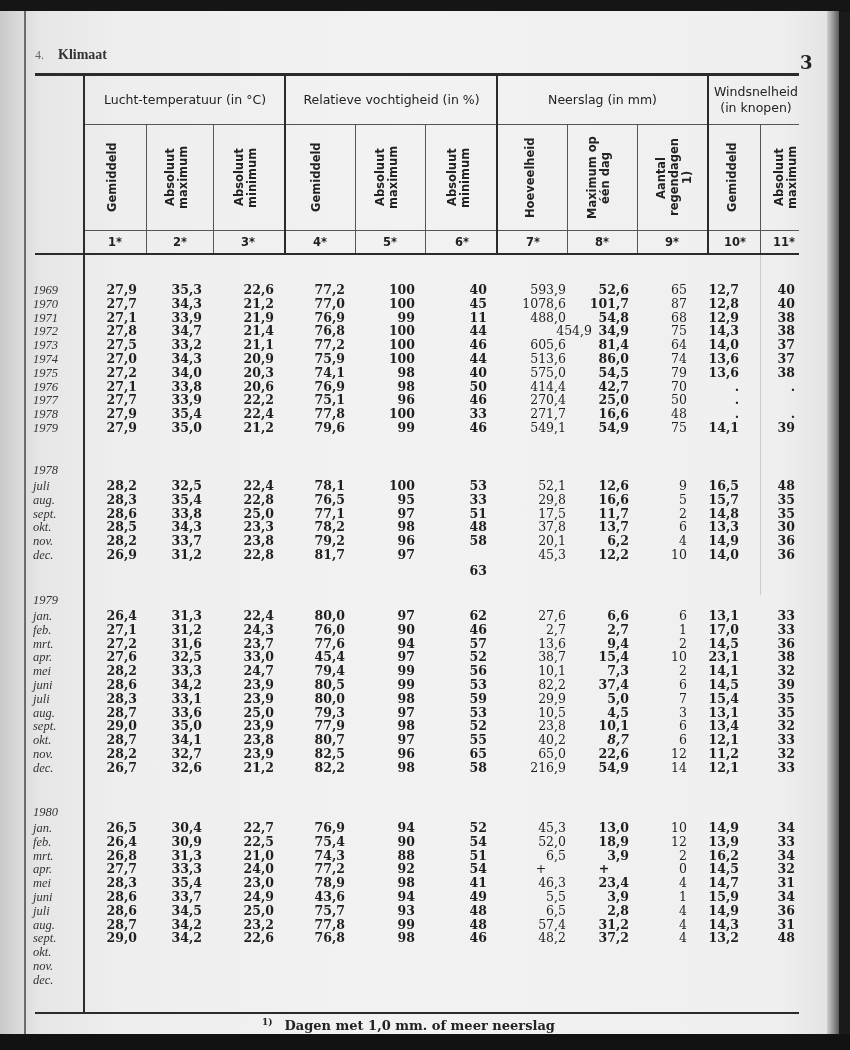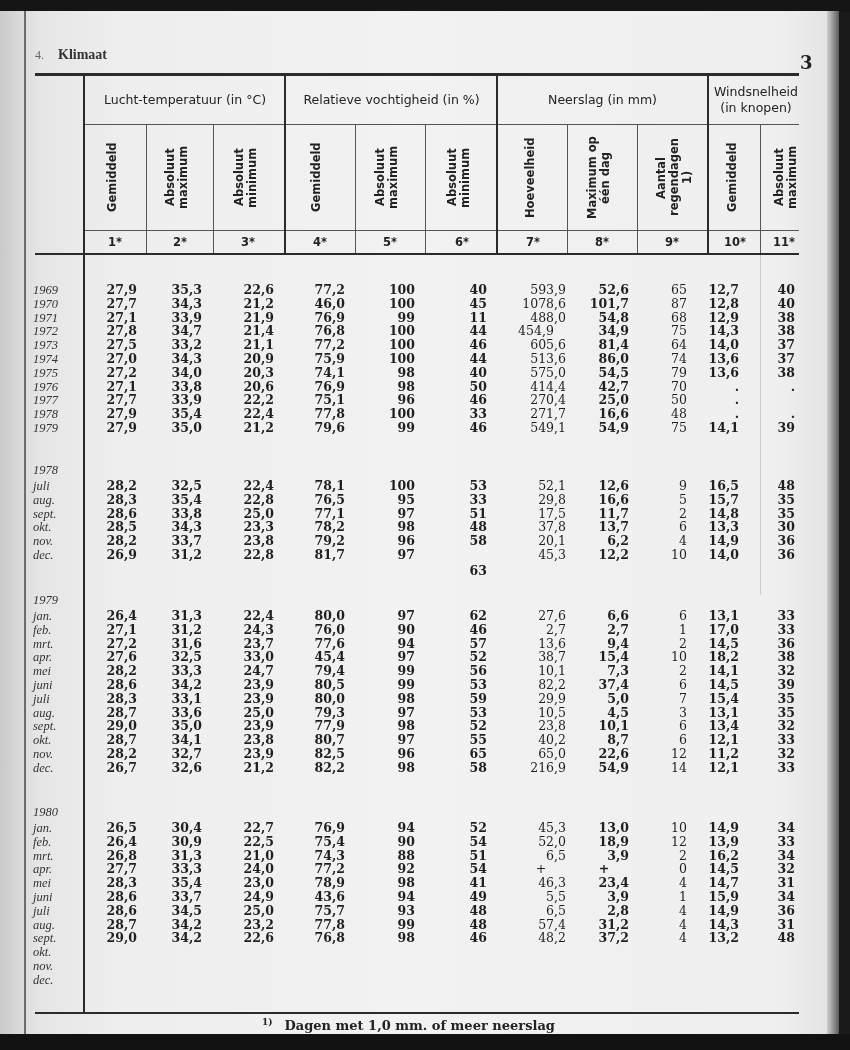--- a/index.html
+++ b/index.html
@@ -139,21 +139,21 @@
       <div class="cell b" style="left: 569px; width: 60px; top: 0px;">52,6</div>
       <div class="cell" style="left: 627px; width: 60px; top: 0px;">65</div>
       <div class="cell b" style="left: 679px; width: 60px; top: 0px;">12,7</div>
       <div class="cell b" style="left: 735px; width: 60px; top: 0px;">40</div>
     </div>
     <div class="row" style="top: 296.8px;">
       <div class="lbl" style="top: 0px;">1970</div>
       <div class="cell b" style="left: 77px; width: 60px; top: 0px;">27,7</div>
       <div class="cell b" style="left: 142px; width: 60px; top: 0px;">34,3</div>
       <div class="cell b" style="left: 214px; width: 60px; top: 0px;">21,2</div>
-      <div class="cell b" style="left: 285px; width: 60px; top: 0px;">46,0</div>
+      <div class="cell b" style="left: 285px; width: 60px; top: 0px;">77,0</div>
       <div class="cell b" style="left: 355px; width: 60px; top: 0px;">100</div>
       <div class="cell b" style="left: 427px; width: 60px; top: 0px;">45</div>
       <div class="cell" style="left: 506px; width: 60px; top: 0px;">1078,6</div>
       <div class="cell b" style="left: 569px; width: 60px; top: 0px;">101,7</div>
       <div class="cell" style="left: 627px; width: 60px; top: 0px;">87</div>
       <div class="cell b" style="left: 679px; width: 60px; top: 0px;">12,8</div>
       <div class="cell b" style="left: 735px; width: 60px; top: 0px;">40</div>
     </div>
     <div class="row" style="top: 310.6px;">
       <div class="lbl" style="top: 0px;">1971</div>
@@ -170,21 +170,21 @@
       <div class="cell b" style="left: 735px; width: 60px; top: 0px;">38</div>
     </div>
     <div class="row" style="top: 324.4px;">
       <div class="lbl" style="top: 0px;">1972</div>
       <div class="cell b" style="left: 77px; width: 60px; top: 0px;">27,8</div>
       <div class="cell b" style="left: 142px; width: 60px; top: 0px;">34,7</div>
       <div class="cell b" style="left: 214px; width: 60px; top: 0px;">21,4</div>
       <div class="cell b" style="left: 285px; width: 60px; top: 0px;">76,8</div>
       <div class="cell b" style="left: 355px; width: 60px; top: 0px;">100</div>
       <div class="cell b" style="left: 427px; width: 60px; top: 0px;">44</div>
-      <div class="cell" style="left: 506px; width: 60px; top: 0px; text-align: center;">454,9</div>
+      <div class="cell" style="left: 532px; width: 60px; top: 0px;">454,9</div>
       <div class="cell b" style="left: 569px; width: 60px; top: 0px;">34,9</div>
       <div class="cell" style="left: 627px; width: 60px; top: 0px;">75</div>
       <div class="cell b" style="left: 679px; width: 60px; top: 0px;">14,3</div>
       <div class="cell b" style="left: 735px; width: 60px; top: 0px;">38</div>
     </div>
     <div class="row" style="top: 338.2px;">
       <div class="lbl" style="top: 0px;">1973</div>
       <div class="cell b" style="left: 77px; width: 60px; top: 0px;">27,5</div>
       <div class="cell b" style="left: 142px; width: 60px; top: 0px;">33,2</div>
       <div class="cell b" style="left: 214px; width: 60px; top: 0px;">21,1</div>
@@ -413,21 +413,21 @@
       <div class="lbl" style="top: 0px;">apr.</div>
       <div class="cell b" style="left: 77px; width: 60px; top: 0px;">27,6</div>
       <div class="cell b" style="left: 142px; width: 60px; top: 0px;">32,5</div>
       <div class="cell b" style="left: 214px; width: 60px; top: 0px;">33,0</div>
       <div class="cell b" style="left: 285px; width: 60px; top: 0px;">45,4</div>
       <div class="cell b" style="left: 355px; width: 60px; top: 0px;">97</div>
       <div class="cell b" style="left: 427px; width: 60px; top: 0px;">52</div>
       <div class="cell" style="left: 506px; width: 60px; top: 0px;">38,7</div>
       <div class="cell b" style="left: 569px; width: 60px; top: 0px;">15,4</div>
       <div class="cell" style="left: 627px; width: 60px; top: 0px;">10</div>
-      <div class="cell b" style="left: 679px; width: 60px; top: 0px;">18,2</div>
+      <div class="cell b" style="left: 679px; width: 60px; top: 0px;">23,1</div>
       <div class="cell b" style="left: 735px; width: 60px; top: 0px;">38</div>
     </div>
     <div class="row" style="top: 664.2px;">
       <div class="lbl" style="top: 0px;">mei</div>
       <div class="cell b" style="left: 77px; width: 60px; top: 0px;">28,2</div>
       <div class="cell b" style="left: 142px; width: 60px; top: 0px;">33,3</div>
       <div class="cell b" style="left: 214px; width: 60px; top: 0px;">24,7</div>
       <div class="cell b" style="left: 285px; width: 60px; top: 0px;">79,4</div>
       <div class="cell b" style="left: 355px; width: 60px; top: 0px;">99</div>
       <div class="cell b" style="left: 427px; width: 60px; top: 0px;">56</div>
@@ -495,21 +495,21 @@
     </div>
     <div class="row" style="top: 733.2px;">
       <div class="lbl" style="top: 0px;">okt.</div>
       <div class="cell b" style="left: 77px; width: 60px; top: 0px;">28,7</div>
       <div class="cell b" style="left: 142px; width: 60px; top: 0px;">34,1</div>
       <div class="cell b" style="left: 214px; width: 60px; top: 0px;">23,8</div>
       <div class="cell b" style="left: 285px; width: 60px; top: 0px;">80,7</div>
       <div class="cell b" style="left: 355px; width: 60px; top: 0px;">97</div>
       <div class="cell b" style="left: 427px; width: 60px; top: 0px;">55</div>
       <div class="cell" style="left: 506px; width: 60px; top: 0px;">40,2</div>
-      <div class="cell b" style="left: 569px; width: 60px; top: 0px;">8,7</div>
+      <div class="cell b" style="left: 569px; width: 60px; top: 0px; font-style: italic;">8,7</div>
       <div class="cell" style="left: 627px; width: 60px; top: 0px;">6</div>
       <div class="cell b" style="left: 679px; width: 60px; top: 0px;">12,1</div>
       <div class="cell b" style="left: 735px; width: 60px; top: 0px;">33</div>
     </div>
     <div class="row" style="top: 747px;">
       <div class="lbl" style="top: 0px;">nov.</div>
       <div class="cell b" style="left: 77px; width: 60px; top: 0px;">28,2</div>
       <div class="cell b" style="left: 142px; width: 60px; top: 0px;">32,7</div>
       <div class="cell b" style="left: 214px; width: 60px; top: 0px;">23,9</div>
       <div class="cell b" style="left: 285px; width: 60px; top: 0px;">82,5</div>

